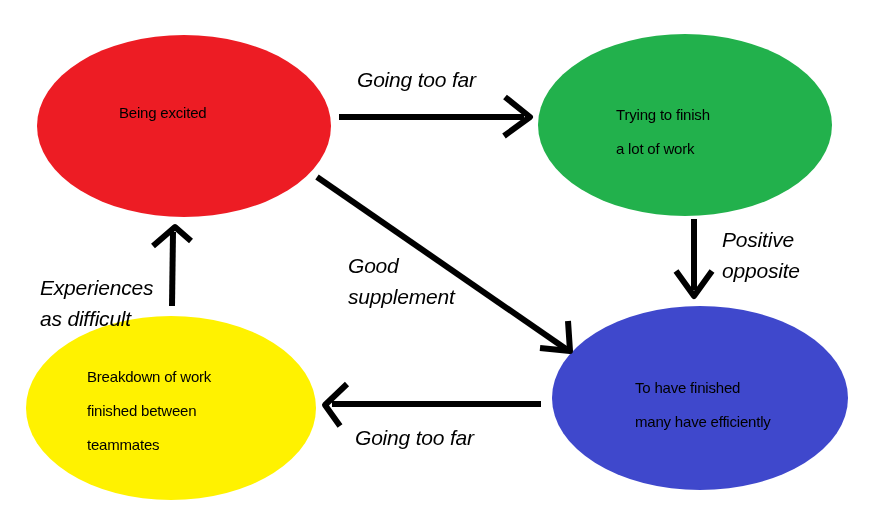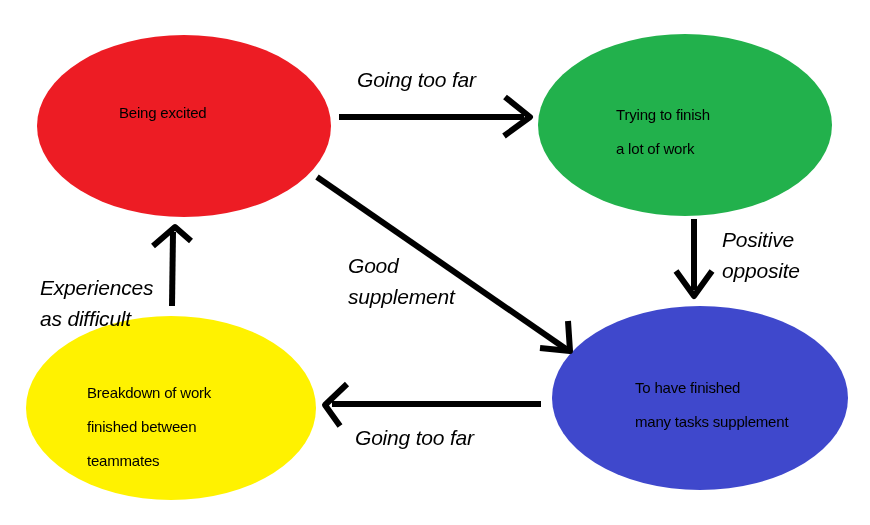--- a/index.html
+++ b/index.html
@@ -39,21 +39,21 @@
     line-height: 31px;
     letter-spacing: -0.2px;
     white-space: nowrap;
   }
   .edge-label span { display: block; }
 
   
   .t-excited   { left: 119px; top: 96px;  }
   .t-trying    { left: 616px; top: 98px;  }
   .t-finished  { left: 635px; top: 371px; }
-  .t-breakdown { left: 87px;  top: 376px; }
+  .t-breakdown { left: 87px;  top: 360px; }
 
   
   .l-top      { left: 357px; top: 64px;  }
   .l-positive { left: 722px; top: 224px; }
   .l-good     { left: 348px; top: 250px; }
   .l-bottom   { left: 355px; top: 422px; }
   .l-exp      { left: 40px;  top: 224px; margin-top: 48px; }
 </style>
 </head>
 <body>
@@ -93,21 +93,21 @@
 
   <div class="node-text t-excited">
     <span>Being excited</span>
   </div>
   <div class="node-text t-trying">
     <span>Trying to finish</span>
     <span>a lot of work</span>
   </div>
   <div class="node-text t-finished">
     <span>To have finished</span>
-    <span>many tasks supplement</span>
+    <span>many have efficiently</span>
   </div>
   <div class="node-text t-breakdown">
     <span>Breakdown of work</span>
     <span>finished between</span>
     <span>teammates</span>
   </div>
 
   <div class="edge-label l-top">
     <span>Going too far</span>
   </div>

